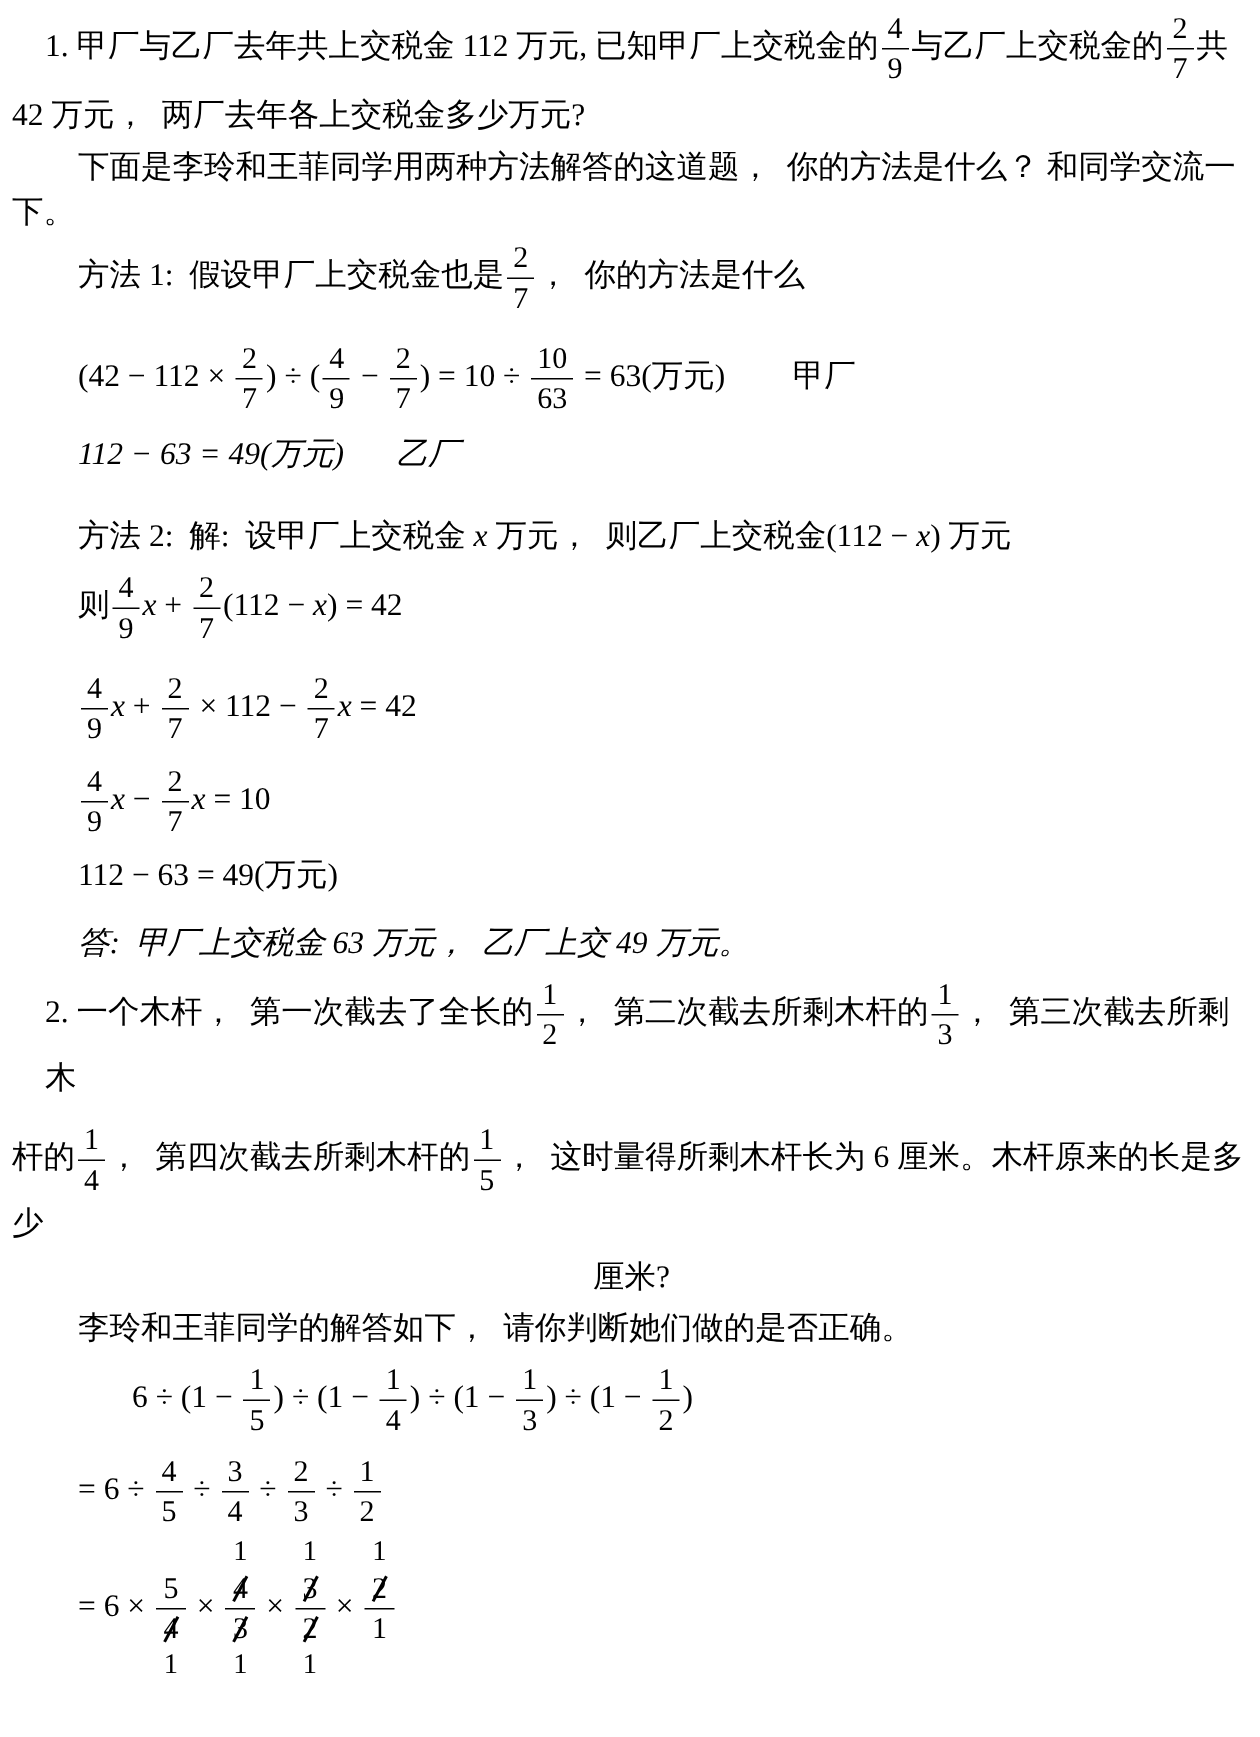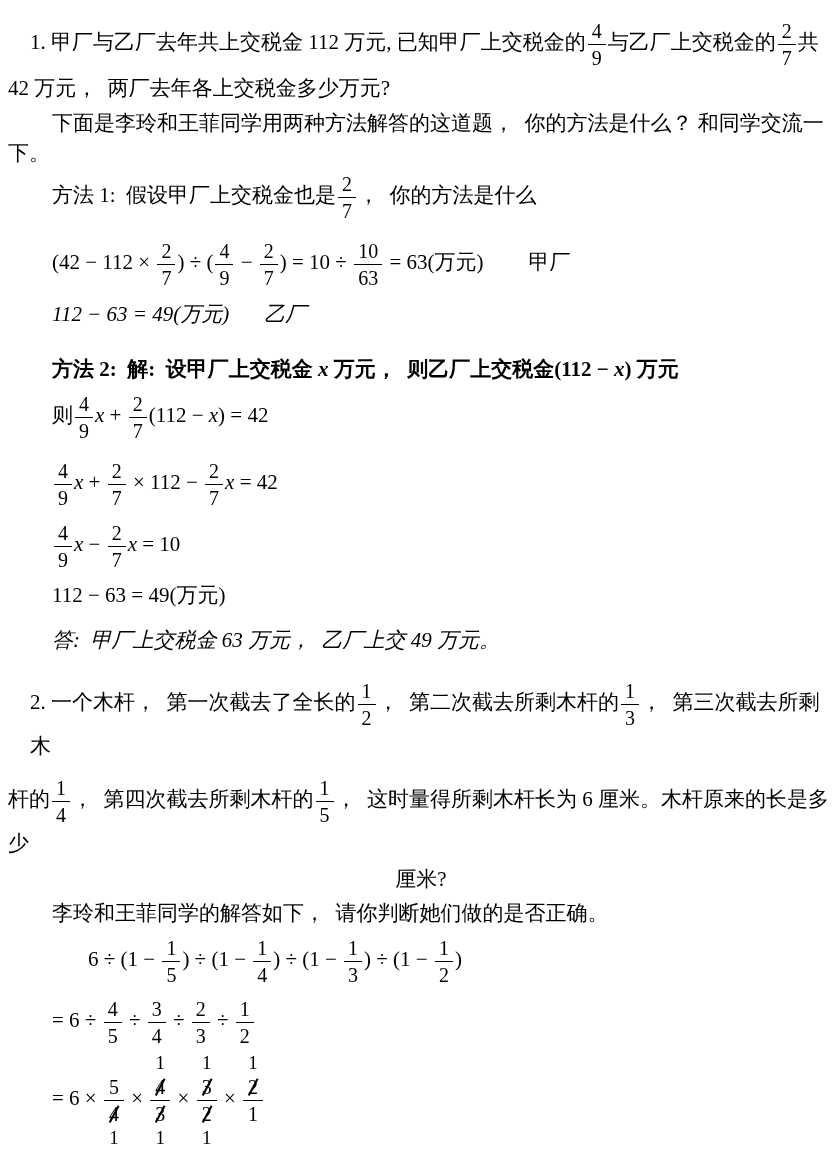--- a/index.html
+++ b/index.html
@@ -28,33 +28,33 @@
   .cancel::after{
     content:"";position:absolute;left:50%;top:50%;
     width:160%;height:1.5px;background:#000;
     transform:translate(-50%,-50%) rotate(-62deg);
   }
 </style>
 </head>
 <body>
 
 <div class="page">
-    <div class="line" style="margin-top: 12px; padding-left: 22px;"><span>1. 甲厂与乙厂去年共上交税金 112 万元, 已知甲厂上交税金的</span><span class="frac"><span class="fr-num">4</span><span class="fr-den">9</span></span><span>与乙厂上交税金的</span><span class="frac"><span class="fr-num">2</span><span class="fr-den">7</span></span><span>共</span></div>
+    <div class="line" style="margin-top: 0px; padding-left: 22px;"><span>1. 甲厂与乙厂去年共上交税金 112 万元, 已知甲厂上交税金的</span><span class="frac"><span class="fr-num">4</span><span class="fr-den">9</span></span><span>与乙厂上交税金的</span><span class="frac"><span class="fr-num">2</span><span class="fr-den">7</span></span><span>共</span></div>
     <div class="line" style="margin-top: 2px; padding-left: 0px;"><span>42 万元，  两厂去年各上交税金多少万元?</span></div>
     <div class="line" style="margin-top: 5px; padding-left: 44px;"><span>下面是李玲和王菲同学用两种方法解答的这道题，  你的方法是什么？ 和同学交流一</span></div>
     <div class="line" style="margin-top: 0px; padding-left: 0px;"><span>下。</span></div>
     <div class="line" style="margin-top: 3px; padding-left: 44px;"><span>方法 1:  假设甲厂上交税金也是</span><span class="frac"><span class="fr-num">2</span><span class="fr-den">7</span></span><span>，  你的方法是什么</span></div>
     <div class="line" style="margin-top: 14px; padding-left: 44px;"><span>(42 − 112 × </span><span class="frac"><span class="fr-num">2</span><span class="fr-den">7</span></span><span>) ÷ (</span><span class="frac"><span class="fr-num">4</span><span class="fr-den">9</span></span><span> − </span><span class="frac"><span class="fr-num">2</span><span class="fr-den">7</span></span><span>) = 10 ÷ </span><span class="frac"><span class="fr-num">10</span><span class="fr-den">63</span></span><span> = 63(万元)</span><span class="sp" style="width: 45px;"></span><span>甲厂</span></div>
     <div class="line" style="margin-top: 8px; padding-left: 44px; font-style: italic;"><span>112 − 63 = 49(万元)</span><span class="sp" style="width: 35px;"></span><span>乙厂</span></div>
-    <div class="line" style="margin-top: 25px; padding-left: 44px; font-weight: bold;"><span>方法 2:  解:  设甲厂上交税金 </span><span class="it">x</span><span> 万元，  则乙厂上交税金(112 − </span><span class="it">x</span><span>) 万元</span></div>
+    <div class="line" style="margin-top: 25px; padding-left: 44px;"><span>方法 2:  解:  设甲厂上交税金 </span><span class="it">x</span><span> 万元，  则乙厂上交税金(112 − </span><span class="it">x</span><span>) 万元</span></div>
     <div class="line" style="margin-top: 7px; padding-left: 44px;"><span>则</span><span class="frac"><span class="fr-num">4</span><span class="fr-den">9</span></span><span class="it">x</span><span> + </span><span class="frac"><span class="fr-num">2</span><span class="fr-den">7</span></span><span>(112 − </span><span class="it">x</span><span>) = 42</span></div>
     <div class="line" style="margin-top: 14px; padding-left: 44px;"><span class="frac"><span class="fr-num">4</span><span class="fr-den">9</span></span><span class="it">x</span><span> + </span><span class="frac"><span class="fr-num">2</span><span class="fr-den">7</span></span><span> × 112 − </span><span class="frac"><span class="fr-num">2</span><span class="fr-den">7</span></span><span class="it">x</span><span> = 42</span></div>
     <div class="line" style="margin-top: 9px; padding-left: 44px;"><span class="frac"><span class="fr-num">4</span><span class="fr-den">9</span></span><span class="it">x</span><span> − </span><span class="frac"><span class="fr-num">2</span><span class="fr-den">7</span></span><span class="it">x</span><span> = 10</span></div>
     <div class="line" style="margin-top: 7px; padding-left: 44px;"><span>112 − 63 = 49(万元)</span></div>
     <div class="line" style="margin-top: 15px; padding-left: 44px; font-style: italic;"><span>答:  甲厂上交税金 63 万元，  乙厂上交 49 万元。</span></div>
-    <div class="line" style="margin-top: 23px; padding-left: 22px;"><span>2. 一个木杆，  第一次截去了全长的</span><span class="frac"><span class="fr-num">1</span><span class="fr-den">2</span></span><span>，  第二次截去所剩木杆的</span><span class="frac"><span class="fr-num">1</span><span class="fr-den">3</span></span><span>，  第三次截去所剩木</span></div>
+    <div class="line" style="margin-top: 7px; padding-left: 22px;"><span>2. 一个木杆，  第一次截去了全长的</span><span class="frac"><span class="fr-num">1</span><span class="fr-den">2</span></span><span>，  第二次截去所剩木杆的</span><span class="frac"><span class="fr-num">1</span><span class="fr-den">3</span></span><span>，  第三次截去所剩木</span></div>
     <div class="line" style="margin-top: 14px; padding-left: 0px;"><span>杆的</span><span class="frac"><span class="fr-num">1</span><span class="fr-den">4</span></span><span>，  第四次截去所剩木杆的</span><span class="frac"><span class="fr-num">1</span><span class="fr-den">5</span></span><span>，  这时量得所剩木杆长为 6 厘米。木杆原来的长是多少</span></div>
     <div class="line" style="margin-top: 6px; padding-left: 0px; text-align: center;"><span>厘米?</span></div>
     <div class="line" style="margin-top: 4px; padding-left: 44px;"><span>李玲和王菲同学的解答如下，  请你判断她们做的是否正确。</span></div>
     <div class="line" style="margin-top: 7px; padding-left: 80px;"><span>6 ÷ (1 − </span><span class="frac"><span class="fr-num">1</span><span class="fr-den">5</span></span><span>) ÷ (1 − </span><span class="frac"><span class="fr-num">1</span><span class="fr-den">4</span></span><span>) ÷ (1 − </span><span class="frac"><span class="fr-num">1</span><span class="fr-den">3</span></span><span>) ÷ (1 − </span><span class="frac"><span class="fr-num">1</span><span class="fr-den">2</span></span><span>)</span></div>
     <div class="line" style="margin-top: 8px; padding-left: 44px;"><span>= 6 ÷ </span><span class="frac"><span class="fr-num">4</span><span class="fr-den">5</span></span><span> ÷ </span><span class="frac"><span class="fr-num">3</span><span class="fr-den">4</span></span><span> ÷ </span><span class="frac"><span class="fr-num">2</span><span class="fr-den">3</span></span><span> ÷ </span><span class="frac"><span class="fr-num">1</span><span class="fr-den">2</span></span></div>
     <div class="line" style="margin-top: 3px; padding-left: 44px;"><span>= 6 × </span><span class="cfrac"><span class="cf-small"></span><span class="cf-num"><span>5</span></span><span class="cf-den"><span class="cancel">4</span></span><span class="cf-small">1</span></span><span> × </span><span class="cfrac"><span class="cf-small">1</span><span class="cf-num"><span class="cancel">4</span></span><span class="cf-den"><span class="cancel">3</span></span><span class="cf-small">1</span></span><span> × </span><span class="cfrac"><span class="cf-small">1</span><span class="cf-num"><span class="cancel">3</span></span><span class="cf-den"><span class="cancel">2</span></span><span class="cf-small">1</span></span><span> × </span><span class="cfrac"><span class="cf-small">1</span><span class="cf-num"><span class="cancel">2</span></span><span class="cf-den"><span>1</span></span><span class="cf-small"></span></span></div>
   </div>
 
 </body></html>

